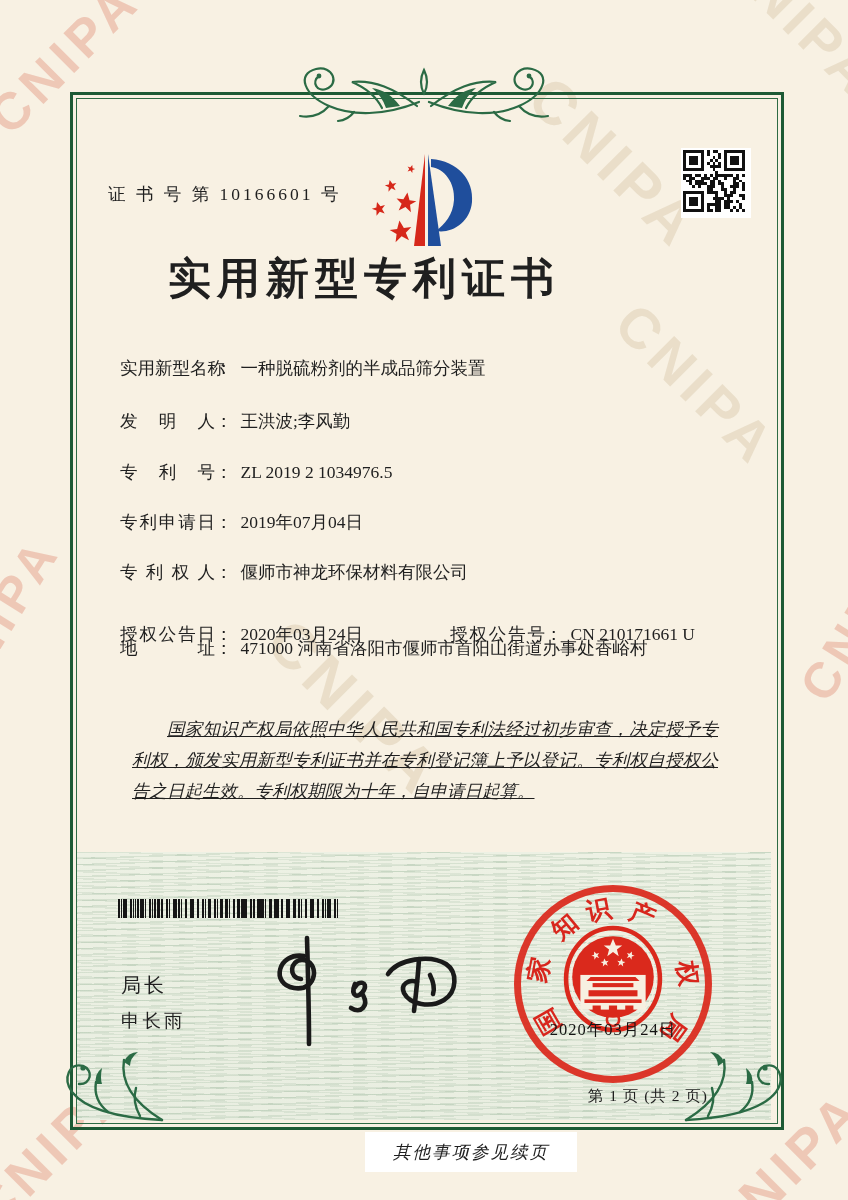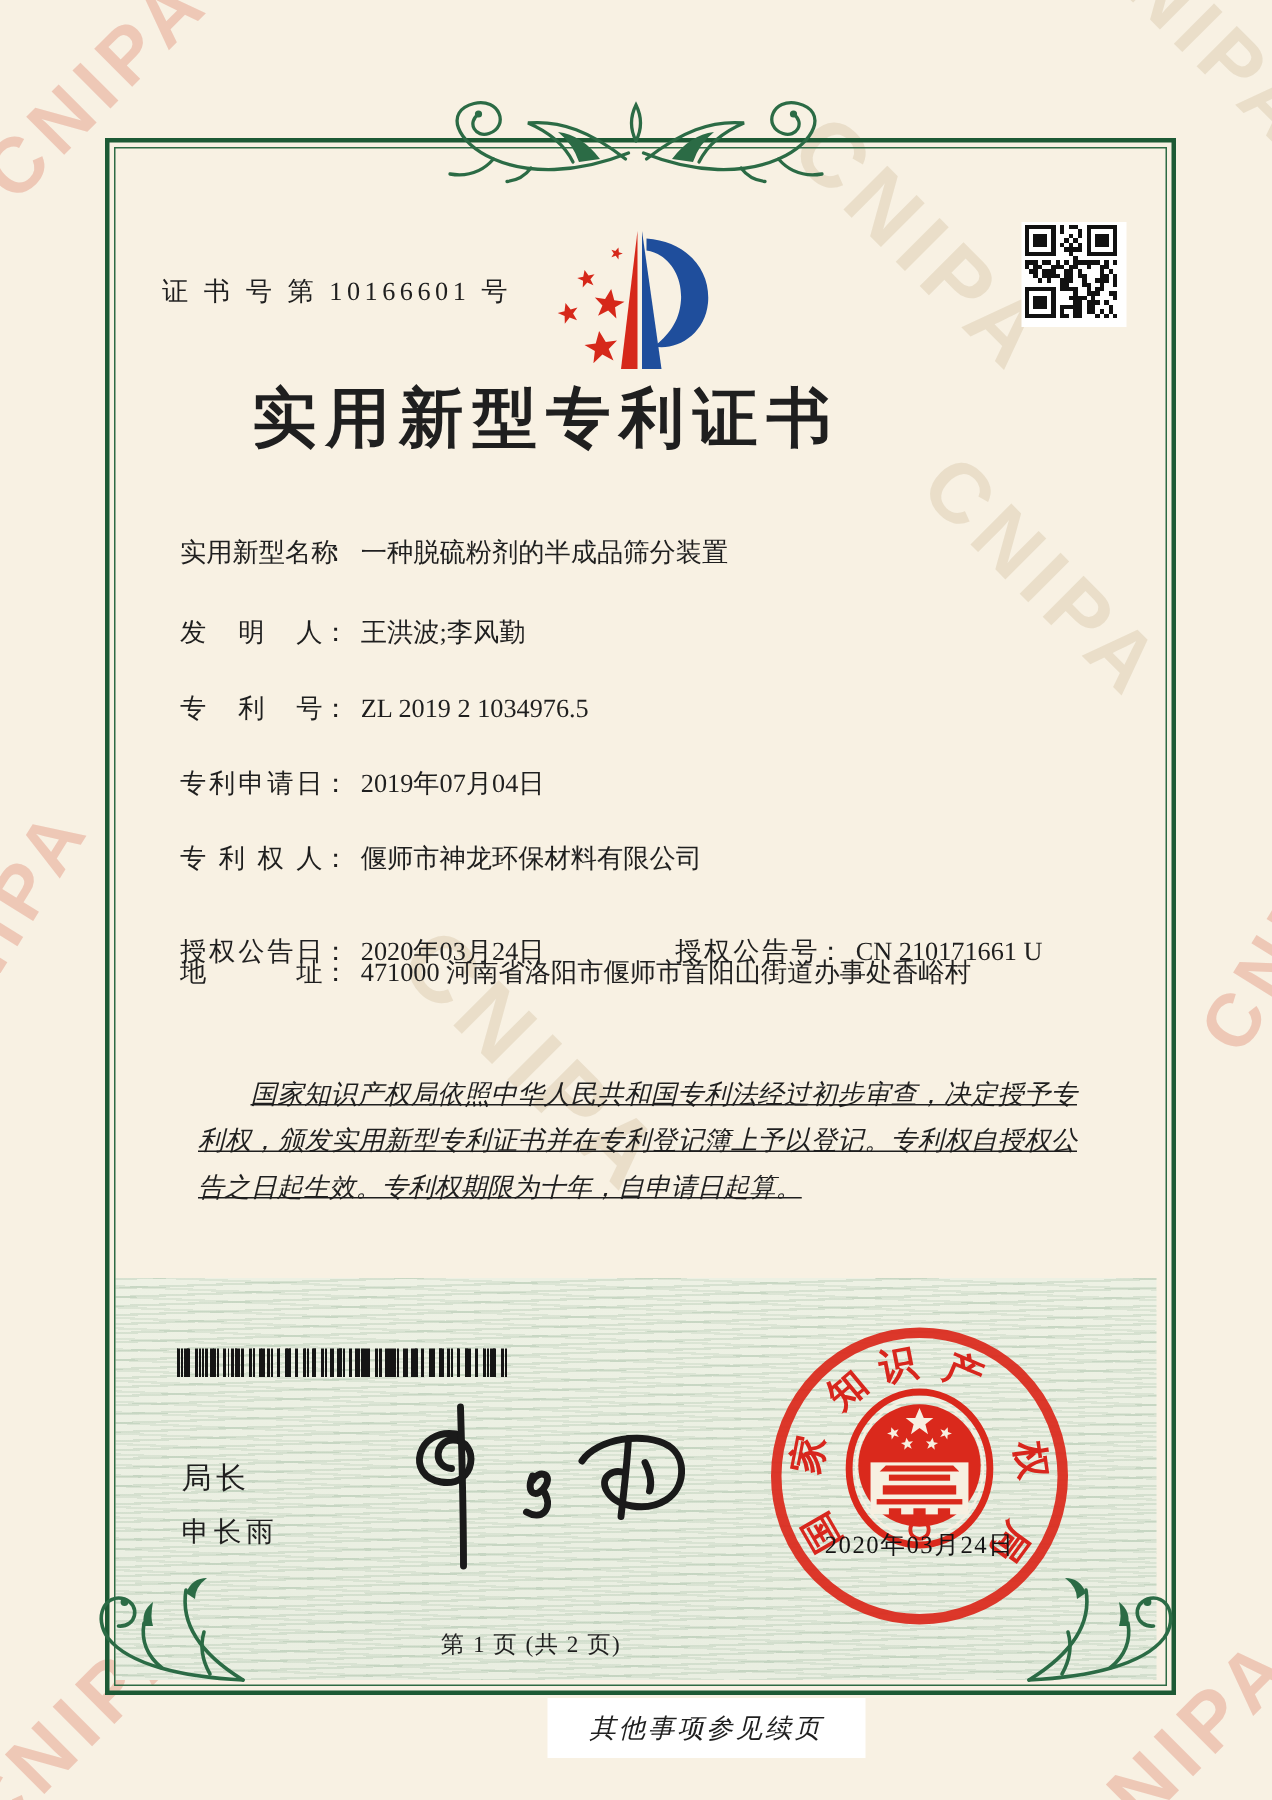--- a/index.html
+++ b/index.html
@@ -77,21 +77,21 @@
   .sc3{transform:rotate(-40deg)  translateY(-76px);}
   .sc4{transform:rotate(-11deg)  translateY(-76px);}
   .sc5{transform:rotate(23deg)   translateY(-76px);}
   .sc6{transform:rotate(82deg)   translateY(-76px);}
   .sc7{transform:rotate(126deg)  translateY(-76px);}
   .seal-emblem{position:absolute;left:49px;top:40px;width:102px;height:110px;}
   .seal-date{position:absolute;left:0;top:135px;width:100%;text-align:center;font-size:16.5px;
      letter-spacing:1px;color:#141414;z-index:3;}
 
   
-  .page-info{left:0;top:1086px;width:708px;text-align:center;font-size:15.5px;
+  .page-info{left:0;top:1086px;width:708px;text-align:right;font-size:15.5px;
      letter-spacing:1px;z-index:3;}
   .cont-note{left:0;top:1132px;width:848px;text-align:center;z-index:3;padding-left:47px;}
   .cont-note span{display:inline-block;background:#ffffff;padding:8px 28px;font-size:17.5px;
      font-style:italic;letter-spacing:2px;}
 </style>
 </head>
 <body>
 
 <div class="wm pink wm1">CNIPA</div>
 <div class="wm beige wm2">CNIPA</div>

